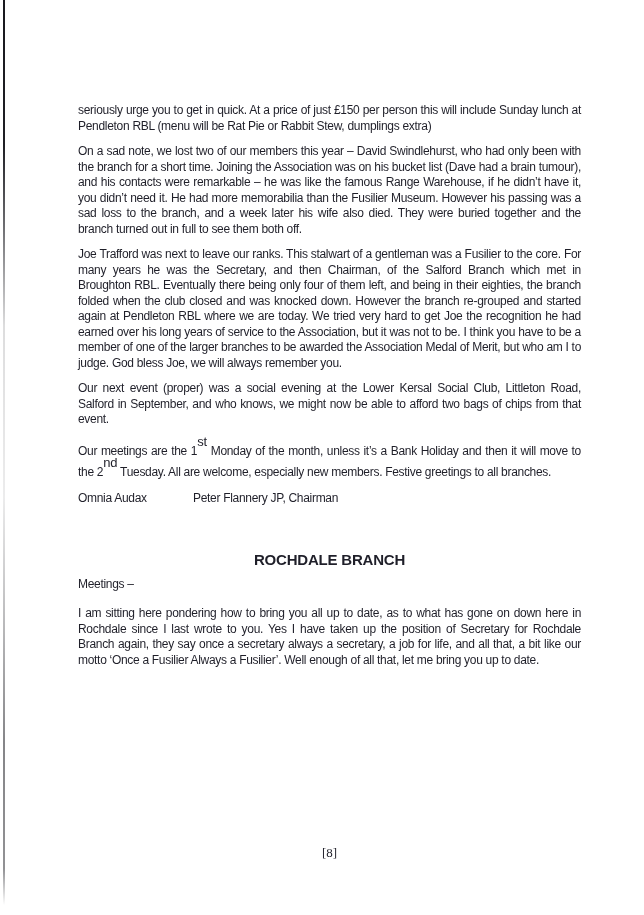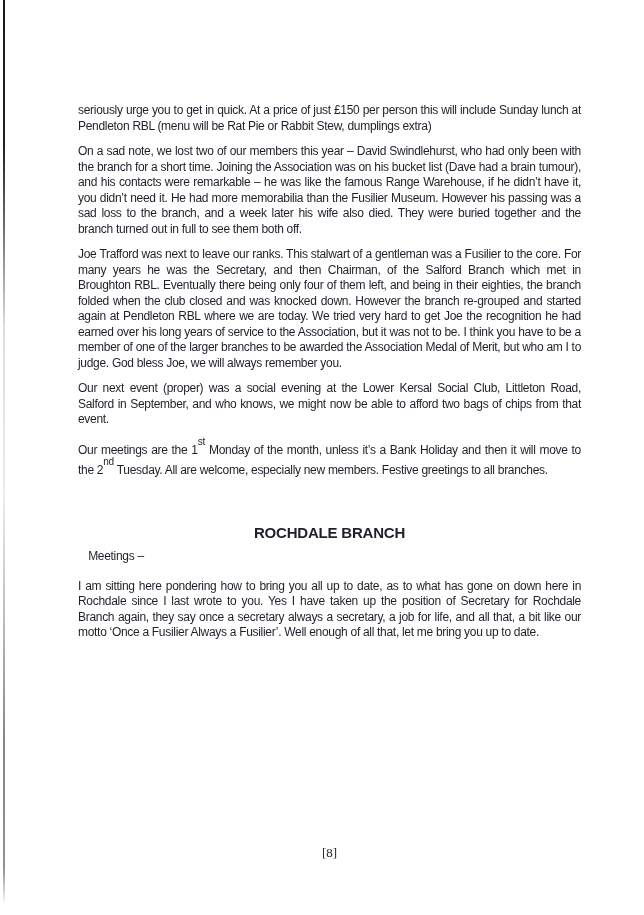--- a/index.html
+++ b/index.html
@@ -31,21 +31,21 @@
     left: 78px; top: 103px;
     width: 503px;
     font-size: 12px;
     letter-spacing: -0.3px;
     line-height: 15.5px;
     text-align: justify;
   }
   .content p { margin: 0 0 10px 0; }
   .b { font-weight: normal; }
   sup.ord {
-    font-size: 10px;
+    font-size: 13px;
     position: relative;
     top: -4px;
     letter-spacing: -0.2px;
   }
   .signoff {
     text-align: left;
     margin: 2px 0 0 0 !important;
   }
   .signoff .motto {
     display: inline-block;
@@ -53,21 +53,21 @@
   }
   .branch-heading {
     font-size: 15px;
     font-weight: bold;
     letter-spacing: -0.2px;
     text-align: center;
     margin: 46px 0 9px 0;
   }
   .meetings-row {
     display: flex;
-    text-align: center;
+    text-align: left;
     margin: 0 0 14px 0;
   }
   .meetings-label { flex: 0 0 76px; }
   .meetings-lines { flex: 1; }
   .meet-line { display: block; }
   .page-number {
     position: absolute;
     left: 78px; top: 845px;
     width: 503px;
     text-align: center;
@@ -88,20 +88,21 @@
     <p>seriously urge you to get in quick.  At a price of just £150 per person this will include Sunday lunch at Pendleton RBL (menu will be Rat Pie or Rabbit Stew, dumplings extra)</p>
 
     <p>On a sad note, we lost two of our members this year – David Swindlehurst, who had only been with the branch for a short time.  Joining the Association was on his bucket list (Dave had a brain tumour), and his contacts were remarkable – he was like the famous Range Warehouse, if he didn’t have it, you didn’t need it.  He had more memorabilia than the Fusilier Museum.  However his passing was a sad loss to the branch, and a week later his wife also died.  They were buried together and the branch turned out in full to see them both off.</p>
 
     <p>Joe Trafford was next to leave our ranks.  This stalwart of a gentleman was a Fusilier to the core.  For many years he was the Secretary, and then Chairman, of the Salford Branch which met in Broughton RBL.  Eventually there being only four of them left, and being in their eighties, the branch folded when the club closed and was knocked down.  However the branch re-grouped and started again at Pendleton RBL where we are today.  We tried very hard to get Joe the recognition he had earned over his long years of service to the Association, but it was not to be.  I think you have to be a member of one of the larger branches to be awarded the Association Medal of Merit, but who am I to judge.  God bless Joe, we will always remember you.</p>
 
     <p><span>Our next event (proper) was a social evening at the Lower Kersal Social Club, Littleton Road, Salford in September, and who knows, we might now be able to afford </span><span class="b">two</span><span> bags of chips from that event.</span></p>
 
     <p><span>Our meetings are the 1</span><sup class="ord">st</sup><span> Monday of the month, unless it’s a Bank Holiday and then it will move to the 2</span><sup class="ord">nd</sup><span> Tuesday.  All are welcome, especially new members.  Festive greetings to all branches.</span></p>
 
+    <p class="signoff"><span class="b motto">Omnia Audax</span><span class="b">Peter Flannery JP, Chairman</span></p>
 
     <div class="branch-heading">ROCHDALE BRANCH</div>
 
     <div class="meetings-row">
       <span class="meetings-label">Meetings –</span>
       <span class="meetings-lines">
       </span>
     </div>
 
     <p>I am sitting here pondering how to bring you all up to date, as to what has gone on down here in Rochdale since I last wrote to you.  Yes I have taken up the position of Secretary for Rochdale Branch again, they say once a secretary always a secretary, a job for life, and all that, a bit like our motto ‘Once a Fusilier Always a Fusilier’.  Well enough of all that, let me bring you up to date.</p>

